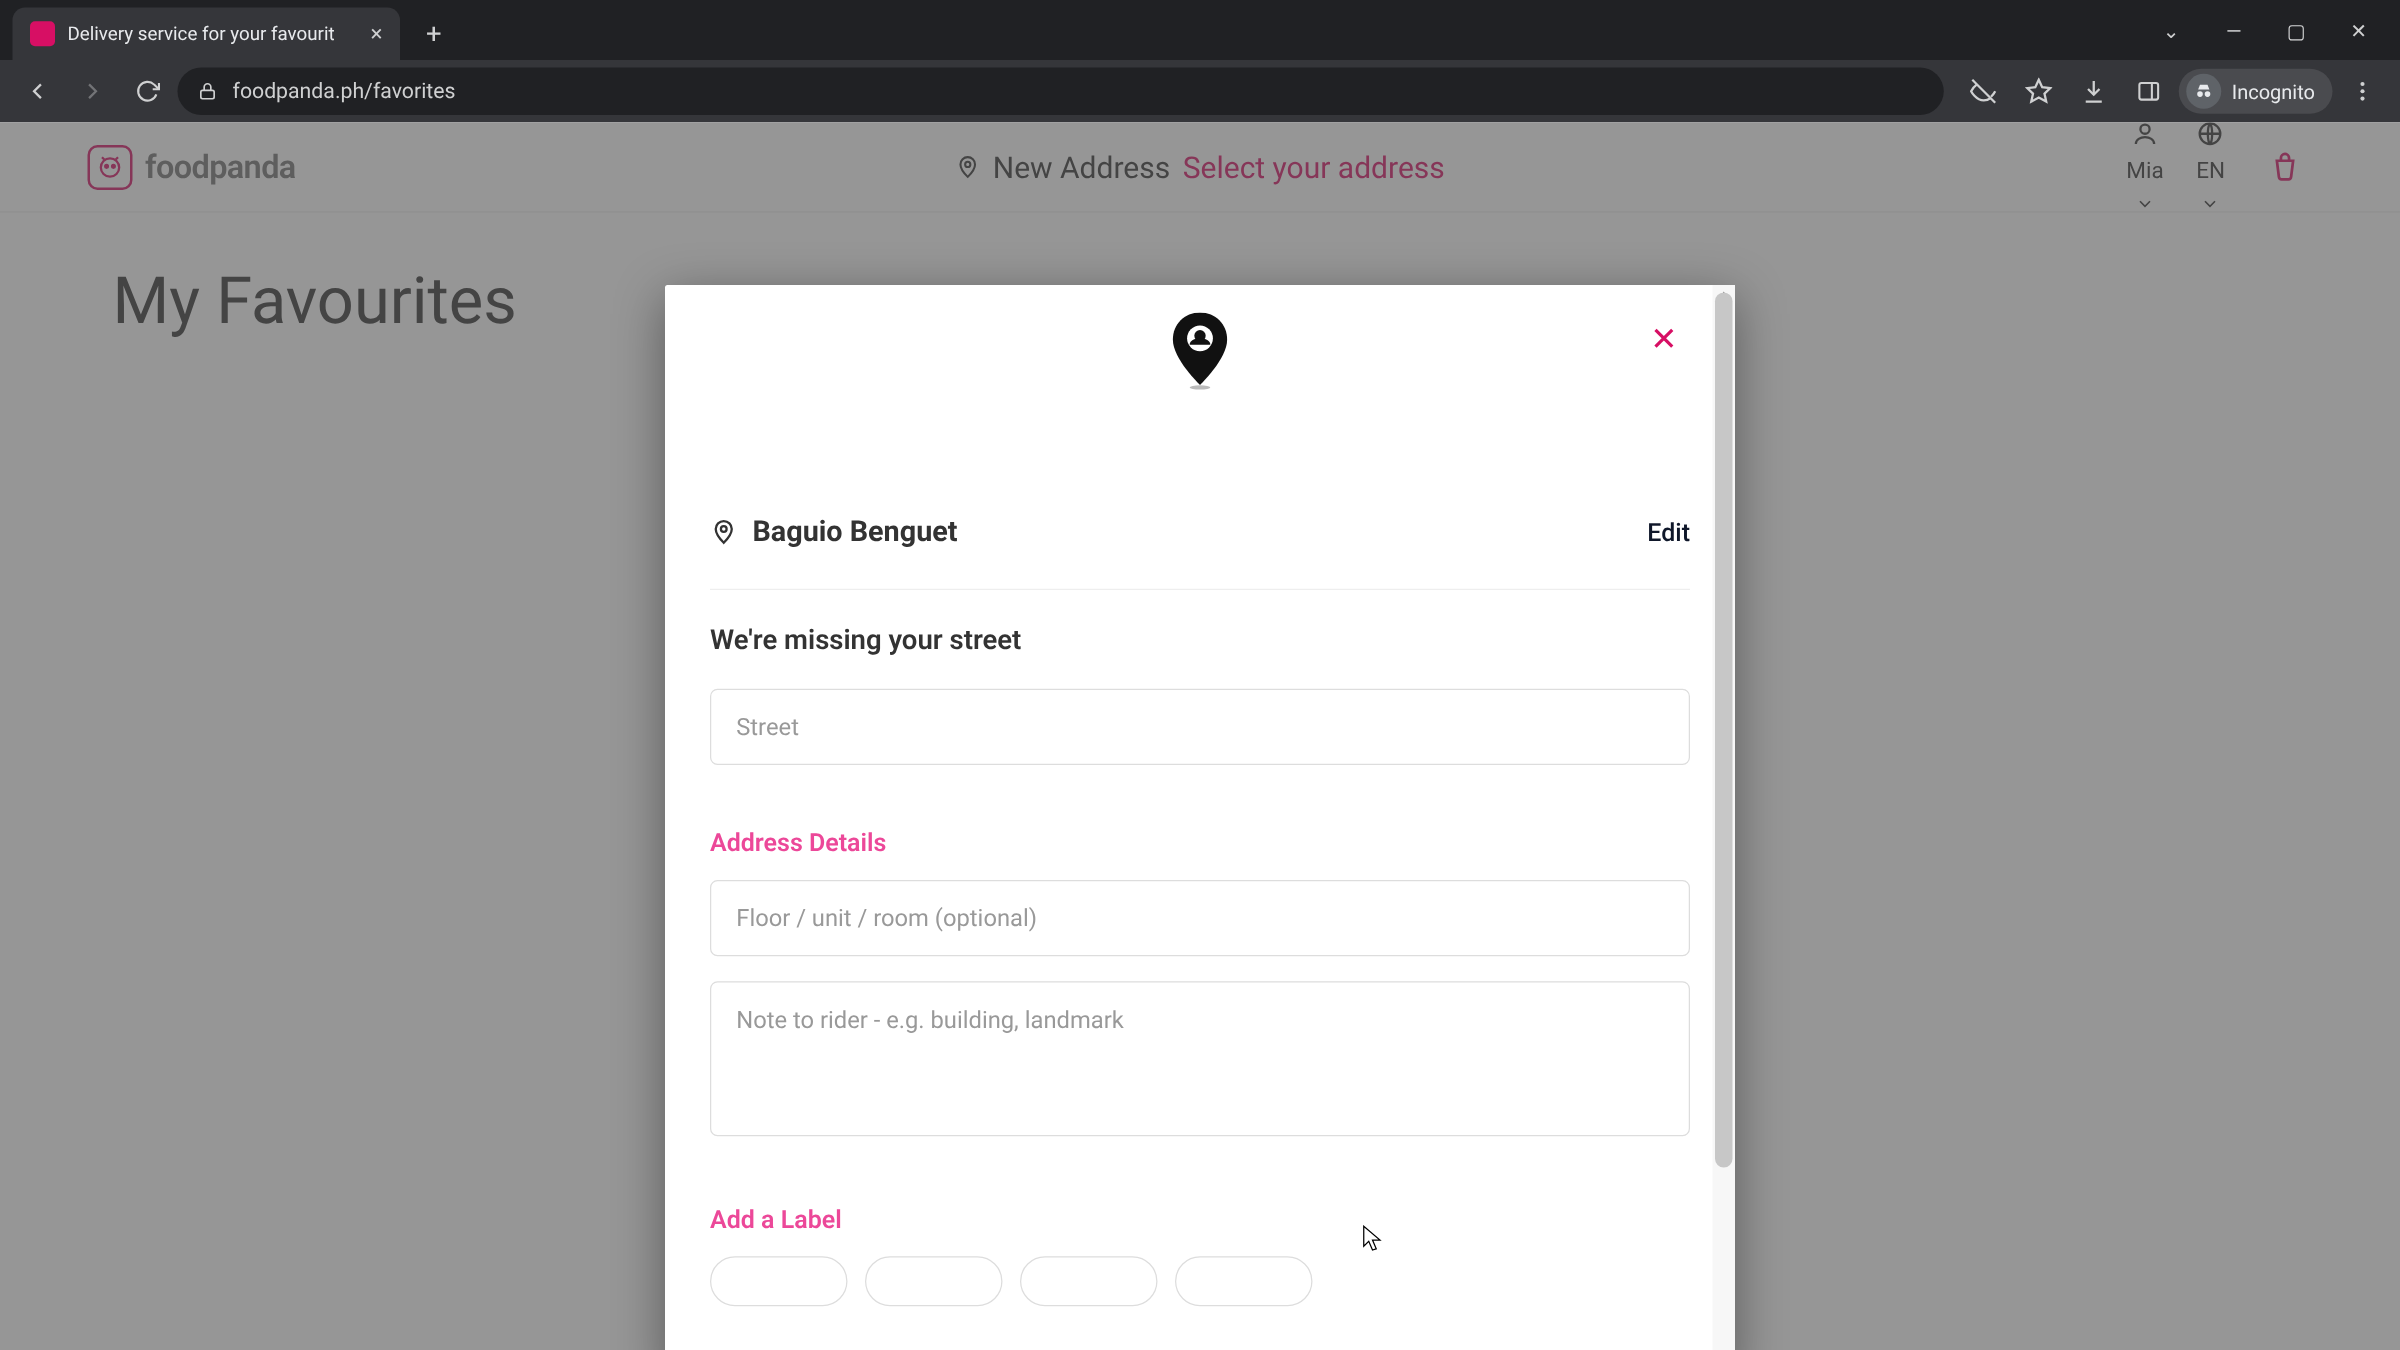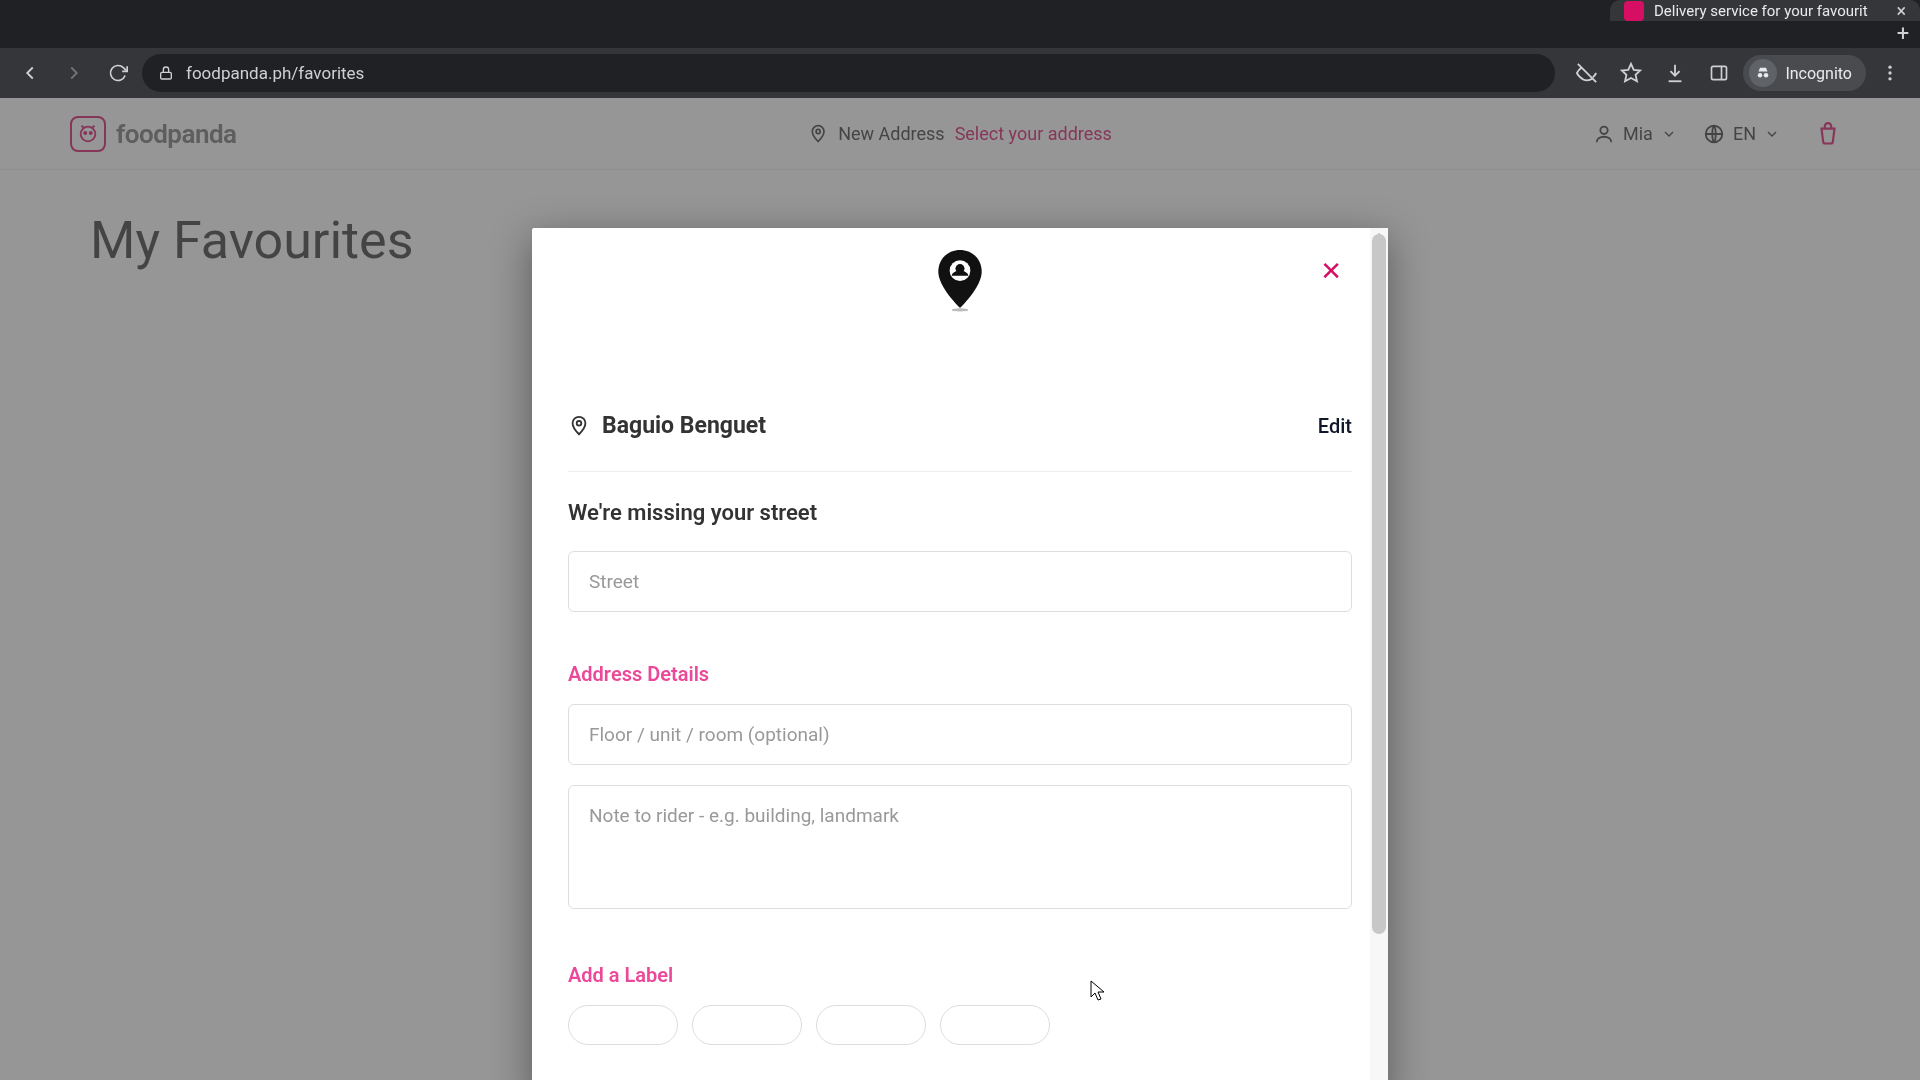--- a/index.html
+++ b/index.html
@@ -1,20 +1,20 @@
 <!DOCTYPE html>
 <html><head>
 <meta charset="utf-8">
 <style>
 * { margin: 0; padding: 0; box-sizing: border-box; font-family: -apple-system, BlinkMacSystemFont, "Segoe UI", Roboto, sans-serif; }
 html, body { width: 1920px; height: 1080px; overflow: hidden; background: #202124; }
 
 
 .browser-chrome { width: 100%; height: 100%; display: flex; flex-direction: column; }
-.tab-bar { height: 48px; background: #202124; display: flex; align-items: flex-end; padding-left: 10px; flex-direction: column; }
+.tab-bar { height: 48px; background: #202124; display: flex; align-items: flex-end; padding-left: 10px; }
 .tab { height: 42px; background: #35363a; border-radius: 10px 10px 0 0; display: flex; align-items: center; padding: 0 14px; min-width: 310px; max-width: 310px; color: #e8eaed; font-size: 15px; }
 .tab .favicon { width: 20px; height: 20px; background: #d70f64; border-radius: 4px; margin-right: 10px; flex-shrink:0; }
 .tab .title { flex: 1; white-space: nowrap; overflow: hidden; text-overflow: ellipsis; }
 .tab .close { margin-left: 10px; font-size: 18px; color:#cfd0d1; }
 .new-tab { width: 34px; height: 34px; display:flex; align-items:center; justify-content:center; color:#cfd0d1; font-size:22px; margin-left:10px; margin-bottom:4px; }
 .window-controls { margin-left:auto; display:flex; align-items:center; height:100%; padding-right:8px; }
 .window-controls .wc { width:50px; height:40px; display:flex; align-items:center; justify-content:center; color:#cfd0d1; font-size:16px;}
 .chev { font-size:18px; }
 
 .toolbar { height: 50px; background: #35363a; display:flex; align-items:center; padding: 0 10px; gap:4px; }
@@ -29,24 +29,24 @@
 
 
 .viewport { flex:1; position:relative; background:#fff; overflow:hidden; }
 .page { position:absolute; inset:0; }
 
 
 .site-header { height:72px; background:#fff; border-bottom:1px solid #eee; display:flex; align-items:center; padding:0 70px; }
 .brand { display:flex; align-items:center; gap:10px; }
 .brand-logo { width:36px; height:36px; border:2.5px solid #d70f64; border-radius:8px; display:flex; align-items:center; justify-content:center; color:#d70f64; }
 .brand-name { color:#737373; font-size:26px; font-weight:600; letter-spacing:-0.5px; }
-.header-center { position:absolute; left:50%; transform:translateX(-50%); display:flex; align-items:center; gap:10px; font-size:18px; color:#333; }
+.header-center { position:absolute; left:50%; transform:translateX(-50%); display:flex; align-items:center; gap:10px; font-size:24px; color:#333; }
 .header-center .sel { color:#d70f64; }
 .header-right { margin-left:auto; display:flex; align-items:center; gap:26px; }
-.hr-item { display:flex; align-items:center; gap:8px; color:#333; font-size:18px; }
+.hr-item { display:flex; align-items:center; gap:8px; color:#333; font-size:18px;flex-direction:column; }
 .hr-item svg { stroke:#333; }
 .cart { width:44px; height:44px; display:flex; align-items:center; justify-content:center; color:#d70f64; }
 
 .page-body { padding: 40px 90px; }
 .page-title { font-size:52px; font-weight:400; color:#333; }
 
 
 .overlay { position:absolute; inset:0; background:rgba(80,80,80,0.60); display:flex; align-items:flex-start; justify-content:center; }
 
 

